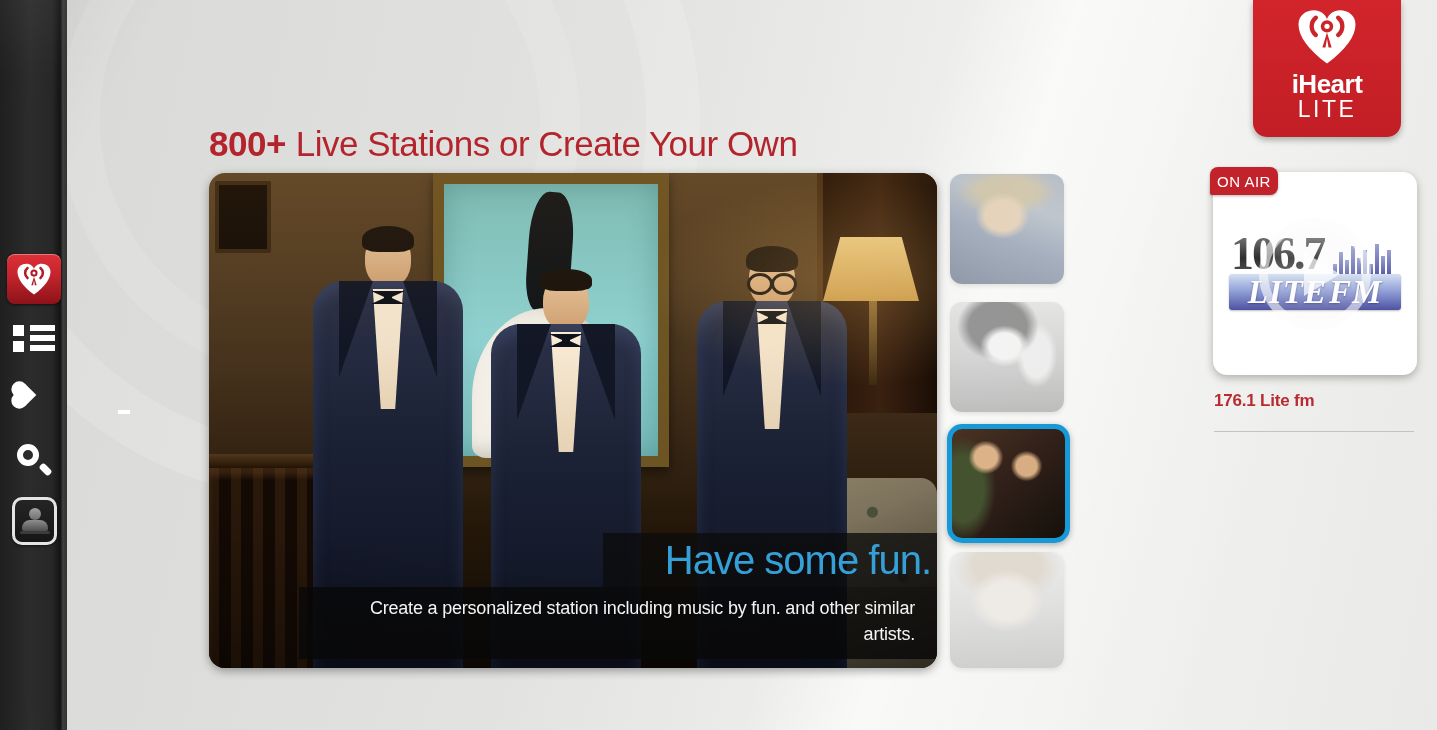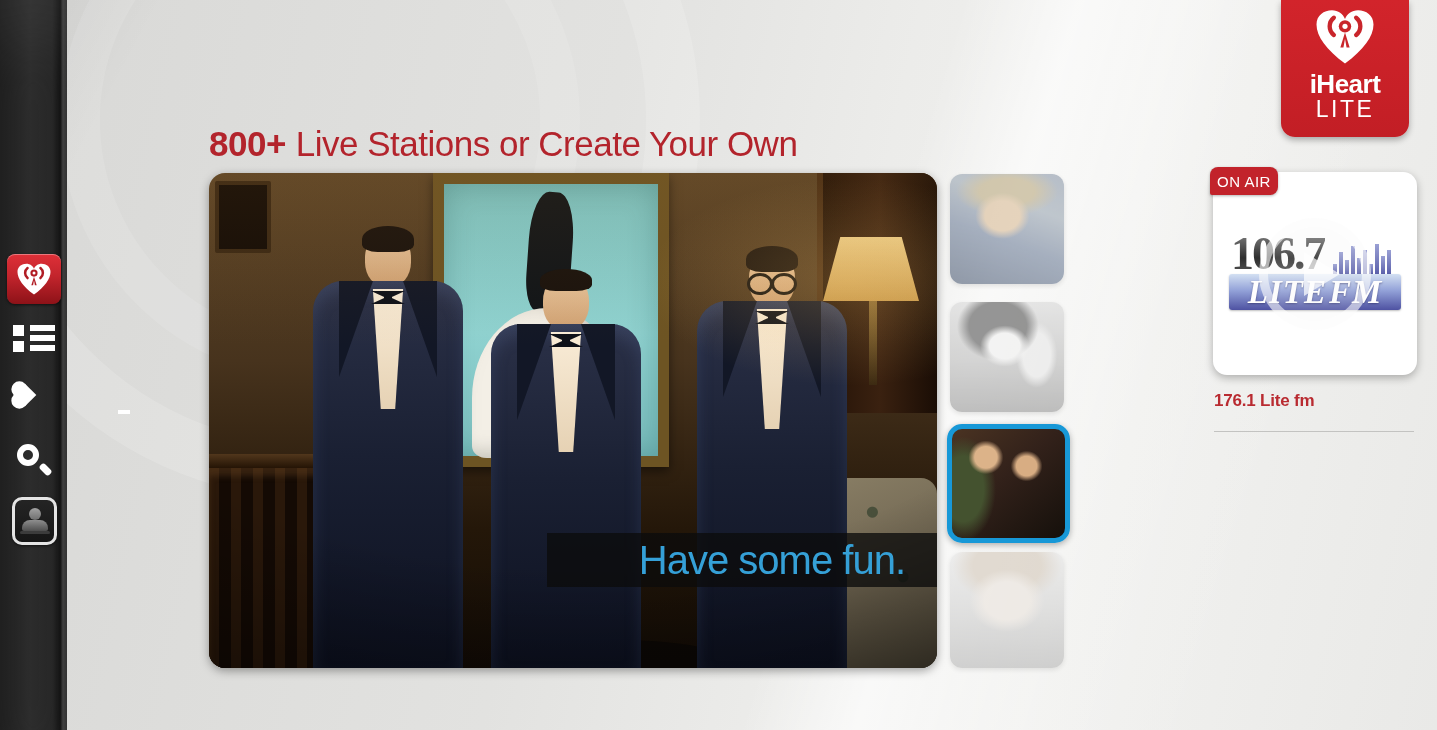--- a/index.html
+++ b/index.html
@@ -119,22 +119,22 @@
   .person .lapel-r { right:26px; border-top:96px solid #121726; border-left:34px solid transparent; }
   .person .bowtie { position:absolute; left:50%; top:10px; transform:translateX(-50%); width:34px; height:13px;
     background:#0e1119; clip-path:polygon(0 0,42% 50%,0 100%,100% 100%,58% 50%,100% 0); }
   .person .knot { position:absolute; left:50%; top:12px; transform:translateX(-50%); width:8px; height:9px; background:#0e1119; border-radius:2px; }
   .feature .tone { position:absolute; inset:0; pointer-events:none;
     background:
       radial-gradient(120% 90% at 50% 30%, rgba(0,0,0,0) 55%, rgba(0,0,0,.5) 100%),
       radial-gradient(40% 30% at 88% 22%, rgba(255,200,110,.22), transparent 70%),
       linear-gradient(180deg, rgba(140,95,40,.15), rgba(0,0,0,0) 35%); }
 
-  .band-title { position:absolute; right:0; top:360px; width:390px; height:54px;
-    background:rgba(12,12,12,.78); display:flex; align-items:center; justify-content:flex-end; padding-right:32px; }
+  .band-title { position:absolute; right:0; top:360px; width:334px; height:54px;
+    background:rgba(12,12,12,.78); display:flex; align-items:center; justify-content:flex-end; padding-right:6px; }
   .band-title span { color:#35a0d7; font-size:40px; letter-spacing:-1px; }
   .band-desc { position:absolute; right:0; top:414px; width:638px; min-height:62px;
     background:rgba(8,8,8,.82); padding:8px 22px 12px 30px; text-align:right; }
   .band-desc span { color:#f4f4f4; font-size:18px; line-height:1.45; letter-spacing:-.2px; }
 
   
   .thumb { position:absolute; left:950px; width:114px; height:110px; border-radius:12px; cursor:pointer; overflow:hidden;
     box-shadow:0 2px 5px rgba(0,0,0,.18); }
   .t1 { top:174px; opacity:.6;
     background:
@@ -153,23 +153,23 @@
       radial-gradient(20% 20% at 66% 34%, #d8ad83 0 45%, transparent 70%),
       radial-gradient(36% 60% at 10% 55%, #44522f 0 50%, transparent 80%),
       linear-gradient(140deg,#4a3322 0%,#32211a 45%,#15100b 100%); box-shadow:0 2px 6px rgba(0,0,0,.3); }
   .t4 { top:552px; height:116px; opacity:.5;
     background:
       radial-gradient(44% 36% at 50% 42%, #e8e0d8 0 45%, transparent 75%),
       radial-gradient(60% 40% at 50% 12%, #cdbfae 0 50%, transparent 80%),
       linear-gradient(180deg,#e4e4e4 0%,#cbcbcb 50%,#ababab 100%); }
 
   
-  .brand-box { position:absolute; left:1253px; top:0; width:128px; height:137px;
+  .brand-box { position:absolute; left:1253px; top:0; width:148px; height:137px;
     background:linear-gradient(180deg,#d2242b 0%,#c21e25 100%); border-radius:0 0 14px 14px;
-    box-shadow:0 3px 6px rgba(0,0,0,.3); text-align:center; color:#fff;margin-left:28px; }
+    box-shadow:0 3px 6px rgba(0,0,0,.3); text-align:center; color:#fff; }
   .brand-box svg { width:62px; height:57px; margin-top:9px; }
   .brand-iheart { display:block; font-weight:bold; font-size:26px; line-height:26px; margin-top:1px; letter-spacing:-.5px; }
   .brand-radio { display:block; font-size:23px; line-height:24px; letter-spacing:2.5px; font-weight:normal; }
 
   .onair { position:absolute; left:1210px; top:167px; width:68px; height:28px; z-index:3;
     background:#c2232b; border-radius:8px 8px 8px 2px; color:#fff; font-size:15px; letter-spacing:.5px;
     display:flex; align-items:center; justify-content:center; box-shadow:0 1px 3px rgba(0,0,0,.3); }
 
   .tile { position:absolute; left:1213px; top:172px; width:204px; height:203px; background:#fff; border-radius:14px;
     box-shadow:0 3px 8px rgba(0,0,0,.28); cursor:pointer; z-index:2; }
@@ -296,20 +296,23 @@
           <div class="shirt"></div>
           <div class="bowtie"></div>
           <div class="knot"></div>
         </div>
     </div>
     <div class="tone"></div>
 
     <div class="band-title">
       <span>Have some fun.</span>
     </div>
+    <div class="band-desc">
+      <span>Create a personalized station including music by fun. and other similar artists.</span>
+    </div>
   </section>
 
   <div class="thumb t1"></div>
   <div class="thumb t2"></div>
   <div class="thumb t3"></div>
   <div class="thumb t4"></div>
 
   <div class="brand-box">
     <svg viewBox="0 0 100 92">
       <path d="M50 88 C20 66 4 44 4 25 C4 10 16 2 29 2 C39 2 47 8 50 16 C53 8 61 2 71 2 C84 2 96 10 96 25 C96 44 80 66 50 88 Z" fill="#fff"></path>

